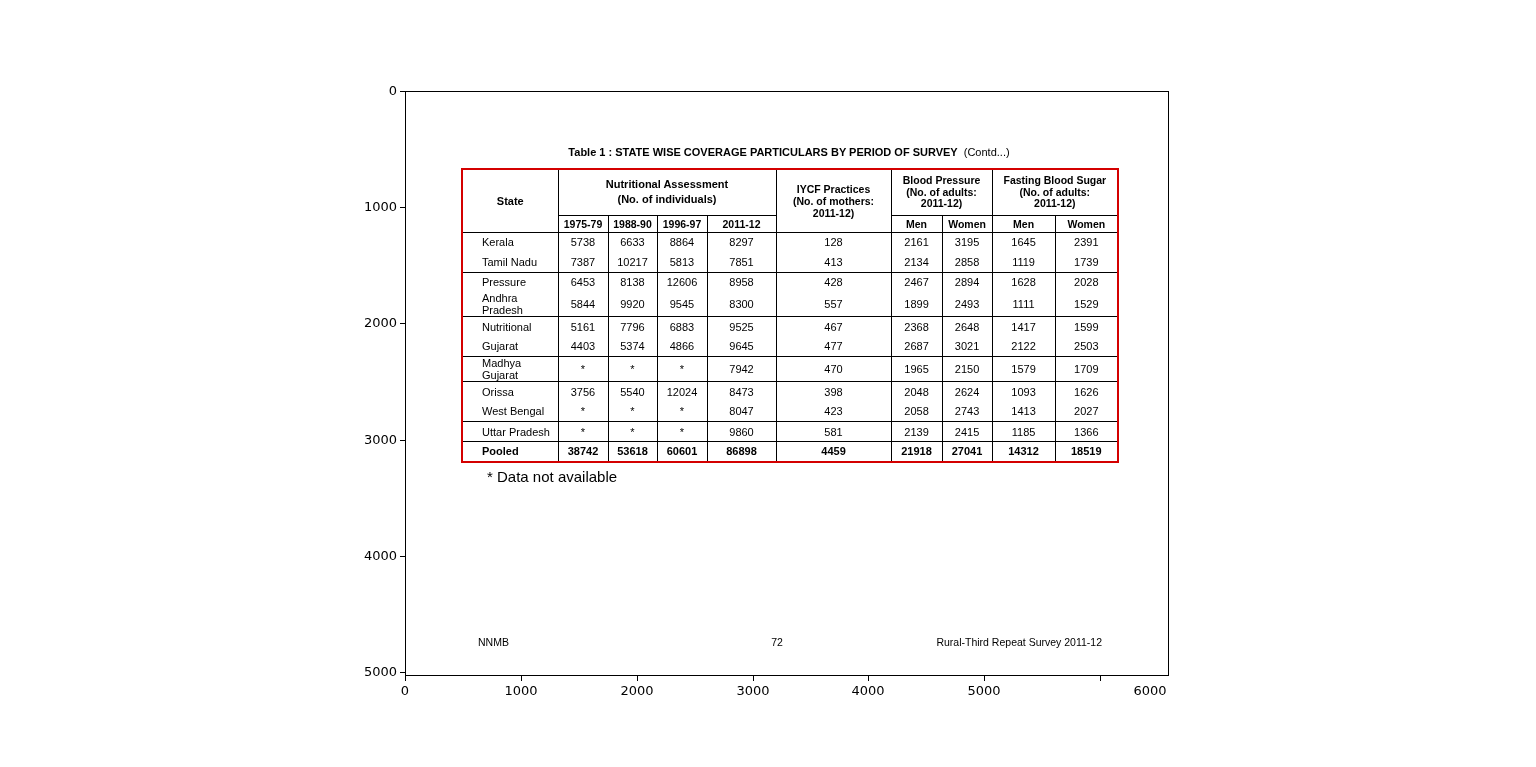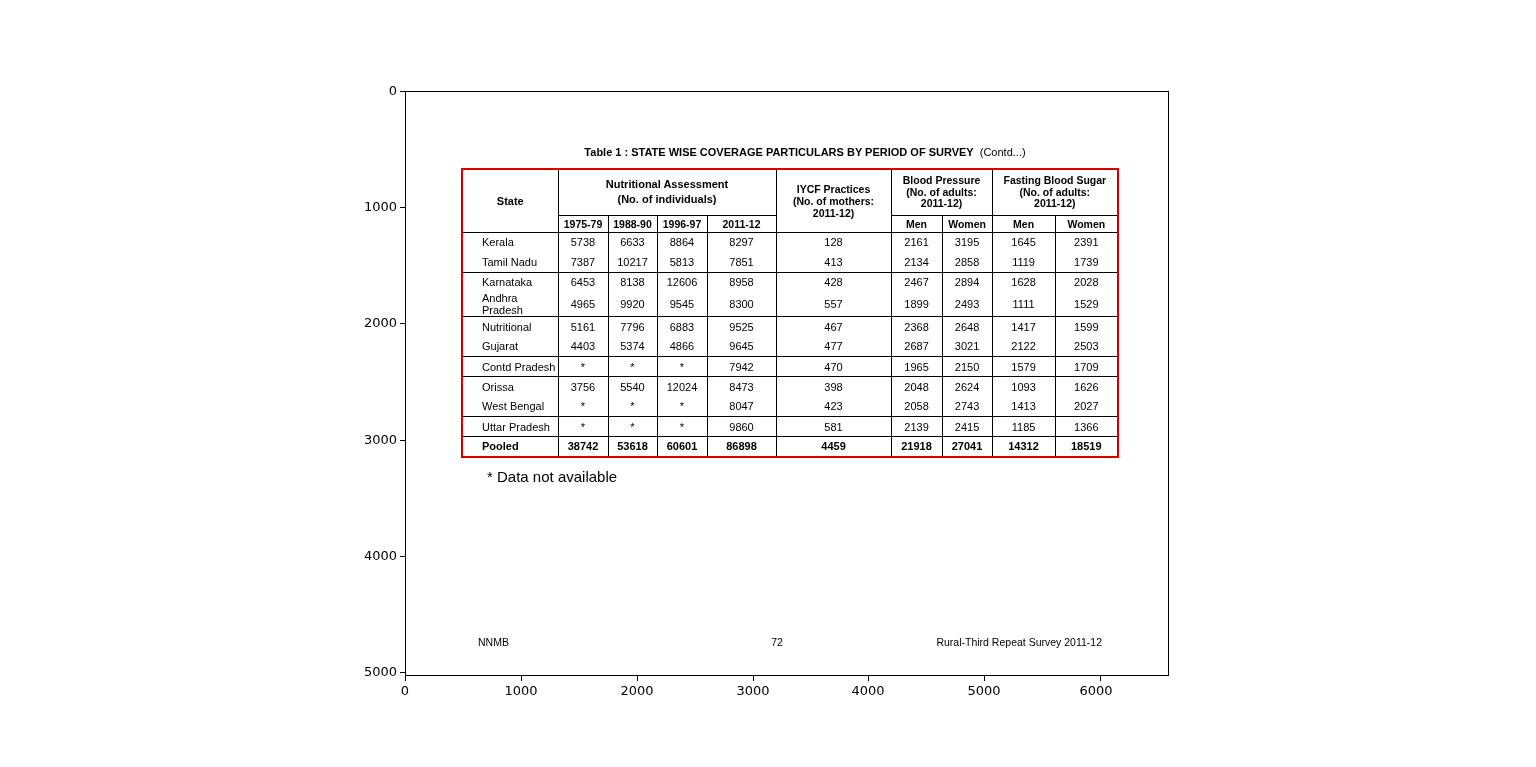--- a/index.html
+++ b/index.html
@@ -12,21 +12,21 @@
   .plot-frame {
     position: absolute; left: 405px; top: 91px; width: 764px; height: 585px;
     border: 1px solid #000; background: #fff;
   }
   .ytick-label { position: absolute; width: 52px; text-align: right; font-size: 13px; line-height: 16px; color: #000; }
   .xtick-label { position: absolute; width: 60px; text-align: center; font-size: 13px; line-height: 16px; color: #000; }
   .tick { position: absolute; background: #000; }
 
   
   .doc-title {
-    position: absolute; left: 477px; top: 146px; width: 656px; text-align: center;
+    position: absolute; left: 461px; top: 146px; width: 656px; text-align: center;
     font-family: "Liberation Sans", sans-serif; font-size: 11px; color: #000; white-space: nowrap;
   }
   .doc-title .main { font-weight: bold; }
   .doc-title .contd { font-weight: normal; margin-left: 3px; }
 
   table.ctable {
     position: absolute; left: 461px; top: 168px; width: 656px;
     border-collapse: collapse; table-layout: fixed; background: #fff;
     font-family: "Liberation Sans", sans-serif; font-size: 11px; color: #000;
     border: 2px solid #d40000;
@@ -86,21 +86,21 @@
   <div class="tick" style="left:868px;top:676px;width:1px;height:5px"></div>
   <div class="tick" style="left:984px;top:676px;width:1px;height:5px"></div>
   <div class="tick" style="left:1100px;top:676px;width:1px;height:5px"></div>
 
   <div class="xtick-label" style="left:375px;top:683px">0</div>
   <div class="xtick-label" style="left:491px;top:683px">1000</div>
   <div class="xtick-label" style="left:607px;top:683px">2000</div>
   <div class="xtick-label" style="left:723px;top:683px">3000</div>
   <div class="xtick-label" style="left:838px;top:683px">4000</div>
   <div class="xtick-label" style="left:954px;top:683px">5000</div>
-  <div class="xtick-label" style="left:1066px;top:683px">6000</div>
+  <div class="xtick-label" style="left:1120px;top:683px">6000</div>
 
   <div class="doc-title">
     <span class="main">Table 1 : STATE WISE COVERAGE PARTICULARS BY PERIOD OF SURVEY</span>
     <span class="contd">(Contd...)</span>
   </div>
 
   <table class="ctable" style="border-color: rgb(212, 0, 0);">
     <colgroup>
       <col style="width:96px">
         <col style="width:50px">
@@ -166,34 +166,34 @@
           <td>10217</td>
           <td>5813</td>
           <td>7851</td>
           <td>413</td>
           <td>2134</td>
           <td>2858</td>
           <td>1119</td>
           <td>1739</td>
         </tr>
         <tr class="group-start">
-          <td class="state">Karnataka</td>
+          <td class="state">Pressure</td>
           <td>6453</td>
           <td>8138</td>
           <td>12606</td>
           <td>8958</td>
           <td>428</td>
           <td>2467</td>
           <td>2894</td>
           <td>1628</td>
           <td>2028</td>
         </tr>
         <tr class="">
           <td class="state">Andhra Pradesh</td>
-          <td>4965</td>
+          <td>5844</td>
           <td>9920</td>
           <td>9545</td>
           <td>8300</td>
           <td>557</td>
           <td>1899</td>
           <td>2493</td>
           <td>1111</td>
           <td>1529</td>
         </tr>
         <tr class="group-start">
@@ -214,21 +214,21 @@
           <td>5374</td>
           <td>4866</td>
           <td>9645</td>
           <td>477</td>
           <td>2687</td>
           <td>3021</td>
           <td>2122</td>
           <td>2503</td>
         </tr>
         <tr class="group-start">
-          <td class="state">Contd Pradesh</td>
+          <td class="state">Madhya Gujarat</td>
           <td>*</td>
           <td>*</td>
           <td>*</td>
           <td>7942</td>
           <td>470</td>
           <td>1965</td>
           <td>2150</td>
           <td>1579</td>
           <td>1709</td>
         </tr>

